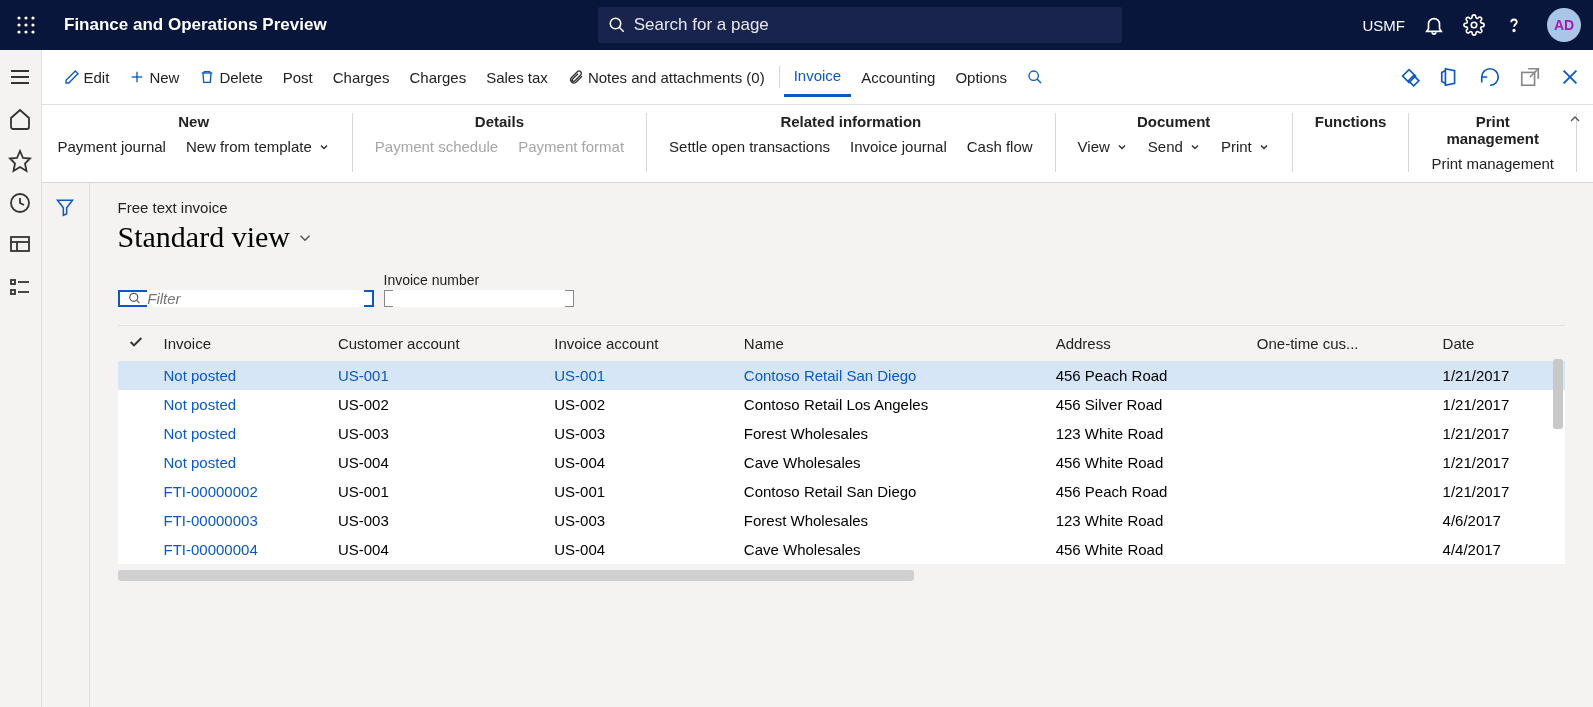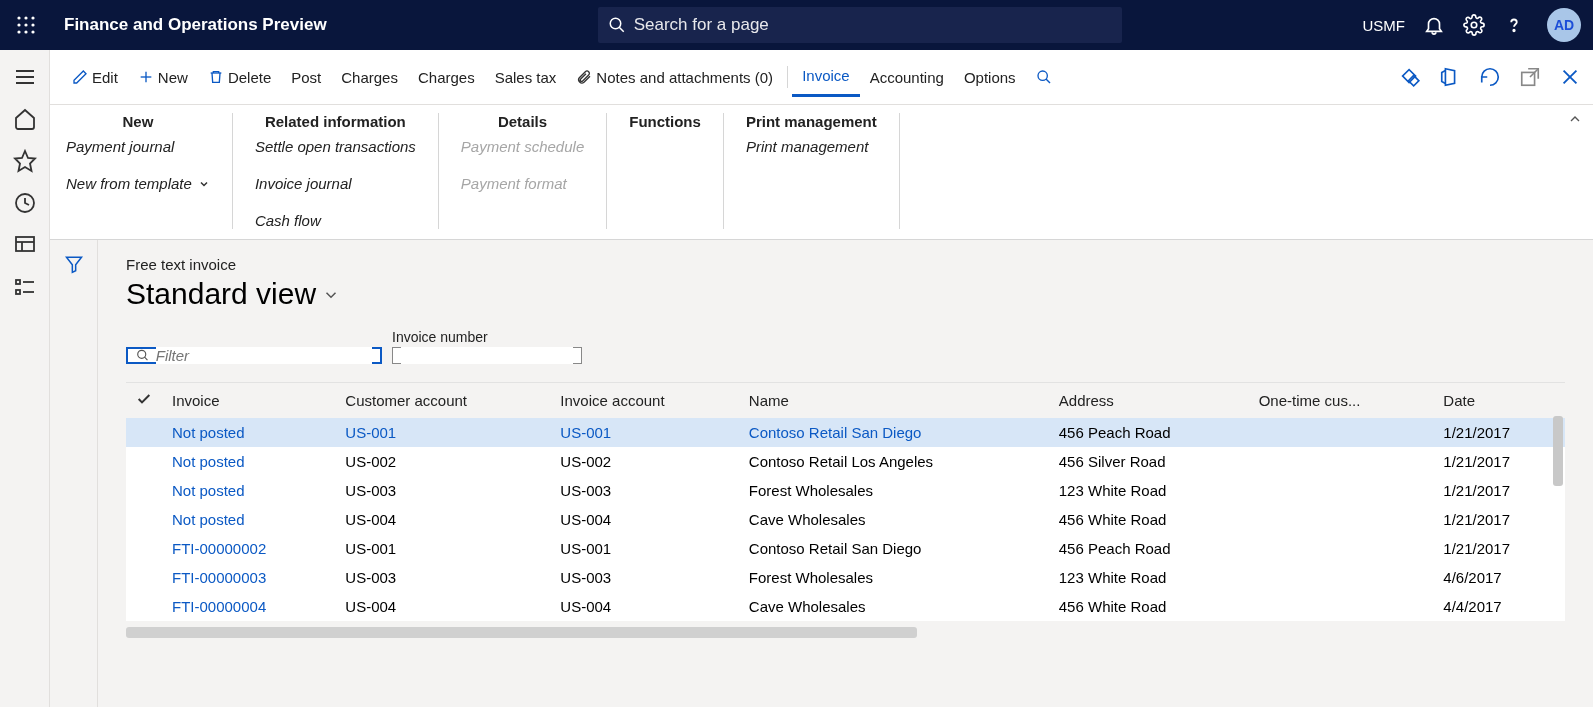--- a/index.html
+++ b/index.html
@@ -12,21 +12,21 @@
   .app-title { font-size: 17px; font-weight: 600; flex-shrink: 0; }
   .search-wrap { flex: 0 0 auto; margin-left: 244px; padding-left: 27px; }
   .search-box { display: flex; align-items: center; background: #18244d; border-radius: 2px; height: 36px; width: 524px; padding: 0 10px; }
   .search-box svg { width: 18px; height: 18px; margin-right: 8px; }
   .search-box input { flex: 1; background: transparent; border: none; outline: none; color: #fff; font-size: 17px; }
   .search-box input::placeholder { color: #e8e8ec; }
   .topbar-spacer { flex: 1; }
   .topbar-right { display: flex; align-items: center; gap: 18px; }
   .company-code { font-size: 15px; }
   .topbar-icon { width: 22px; height: 22px; cursor: pointer; display: flex; align-items: center; justify-content: center; }
-  .avatar { width: 34px; height: 34px; border-radius: 50%; background: #a9c6e8; color: #1d4ed8; font-size: 14px; font-weight: 600; display: flex; align-items: center; justify-content: center; margin-left: 4px; cursor: pointer; }
+  .avatar { width: 34px; height: 34px; border-radius: 50%; background: #a9c6e8; color: #a21caf; font-size: 14px; font-weight: 600; display: flex; align-items: center; justify-content: center; margin-left: 4px; cursor: pointer; }
   
   
   .body { display: flex; height: calc(707px - 50px); }
   .left-rail { width: 50px; background: #f4f3f2; border-right: 1px solid #e1dfdd; display: flex; flex-direction: column; align-items: center; gap: 18px; padding-top: 15px; }
   .rail-icon { width: 24px; height: 24px; display: flex; align-items: center; justify-content: center; color: #333; cursor: pointer; }
   
   .main { flex: 1; display: flex; flex-direction: column; }
   
   
   .cmdbar { height: 55px; border-bottom: 1px solid #e1dfdd; display: flex; align-items: center; padding: 0 12px; font-size: 15px; color: #222; }
@@ -37,32 +37,32 @@
   .cmdbar-spacer { flex: 1; }
   .cmd-right-icons { display: flex; align-items: center; gap: 18px; color: #0b59c4; }
   .cmd-right-icons .gray { color: #888; }
   
   
   .ribbon { display: flex; border-bottom: 1px solid #d6d6d6; padding: 8px 16px 10px 16px; font-size: 15px; color: #222; position: relative; }
   .ribbon-group { padding: 0 22px; border-right: 1px solid #d6d6d6; }
   .ribbon-group:first-child { padding-left: 0; }
   .ribbon-group:last-child { border-right: none; }
   .group-title { font-weight: 700; font-size: 15px; text-align: center; margin-bottom: 8px; }
-  .group-items { display: flex; flex-direction: column; gap: 20px; font-style: italic; }
+  .group-items { display: flex; flex-direction: row; gap: 20px; }
   .group-item { cursor: pointer; white-space: nowrap; display: flex; align-items: center; gap: 6px; }
   .group-item.disabled { color: #a6a6a6; cursor: default; }
   .ribbon-collapse { position: absolute; right: 10px; top: 6px; cursor: pointer; color: #333; }
   
   
   .content-wrap { flex: 1; display: flex; background: #f4f3f2; overflow: hidden; }
   .filter-rail { width: 48px; border-right: 1px solid #e1dfdd; display: flex; justify-content: center; padding-top: 14px; }
   .filter-rail svg { width: 20px; height: 20px; color: #0b59c4; }
   .content { flex: 1; padding: 16px 28px 0 28px; display: flex; flex-direction: column; }
   .breadcrumb { font-size: 15px; color: #222; margin-bottom: 4px; }
-  .view-title { font-size: 30px; font-weight: 400; display: flex; align-items: baseline; gap: 6px; margin-bottom: 18px; }
+  .view-title { font-size: 30px; font-weight: 400; display: flex; align-items: baseline; gap: 6px; margin-bottom: 18px; font-family: Liberation Serif, serif; }
   
   .filter-row { display: flex; gap: 10px; margin-bottom: 18px; align-items: flex-end; }
   .filter-col label { font-size: 14px; color: #222; display: block; margin-bottom: 2px; }
   .filter-input { border: 1px solid #888; height: 17px; font-size: 15px; padding: 0 8px; display: flex; align-items: center; gap: 6px; background: #fff; }
   .filter-input.focused { border: 2px solid #0b59c4; }
   .filter-input input { border: none; outline: none; font-size: 15px; font-style: italic; width: 100%; }
   .filter-input svg { width: 15px; height: 15px; color: #555; }
   .filter-box1 { width: 256px; }
   .filter-box2 { width: 190px; }
   
@@ -274,41 +274,64 @@
             </div>
           <div class="group-item">
               <span>New from template</span>
               <svg width="12" height="12" viewBox="0 0 24 24" stroke="#333" stroke-width="3" fill="none">
                 <polyline points="6 9 12 15 18 9"></polyline>
               </svg>
             </div>
         </div>
       </div>
       <div class="ribbon-group">
-        <div class="group-title">Related information</div>
-        <div class="group-items">
-          <div class="group-item">
-              <span>Settle open transactions</span>
-            </div>
-          <div class="group-item">
-              <span>Invoice journal</span>
-            </div>
-          <div class="group-item">
-              <span>Cash flow</span>
-            </div>
-        </div>
-      </div>
-      <div class="ribbon-group">
         <div class="group-title">Details</div>
         <div class="group-items">
           <div class="group-item disabled">
               <span>Payment schedule</span>
             </div>
           <div class="group-item disabled">
               <span>Payment format</span>
+            </div>
+        </div>
+      </div>
+      <div class="ribbon-group">
+        <div class="group-title">Related information</div>
+        <div class="group-items">
+          <div class="group-item">
+              <span>Settle open transactions</span>
+            </div>
+          <div class="group-item">
+              <span>Invoice journal</span>
+            </div>
+          <div class="group-item">
+              <span>Cash flow</span>
+            </div>
+        </div>
+      </div>
+      <div class="ribbon-group">
+        <div class="group-title">Document</div>
+        <div class="group-items">
+          <div class="group-item">
+              <span>View</span>
+              <svg width="12" height="12" viewBox="0 0 24 24" stroke="#333" stroke-width="3" fill="none">
+                <polyline points="6 9 12 15 18 9"></polyline>
+              </svg>
+            </div>
+          <div class="group-item">
+              <span>Send</span>
+              <svg width="12" height="12" viewBox="0 0 24 24" stroke="#333" stroke-width="3" fill="none">
+                <polyline points="6 9 12 15 18 9"></polyline>
+              </svg>
+            </div>
+          <div class="group-item">
+              <span>Print</span>
+              <svg width="12" height="12" viewBox="0 0 24 24" stroke="#333" stroke-width="3" fill="none">
+                <polyline points="6 9 12 15 18 9"></polyline>
+              </svg>
             </div>
         </div>
       </div>
       <div class="ribbon-group">
         <div class="group-title">Functions</div>
         <div class="group-items"></div>
       </div>
       <div class="ribbon-group">
         <div class="group-title">Print management</div>
         <div class="group-items">

